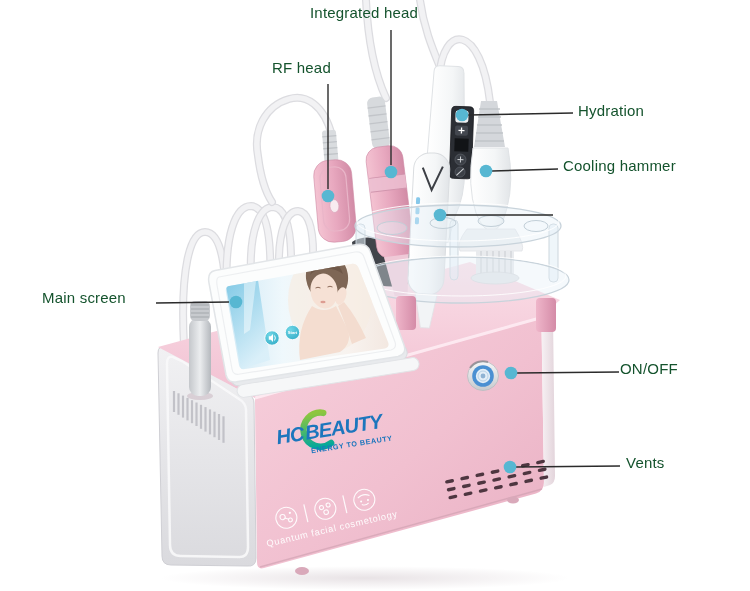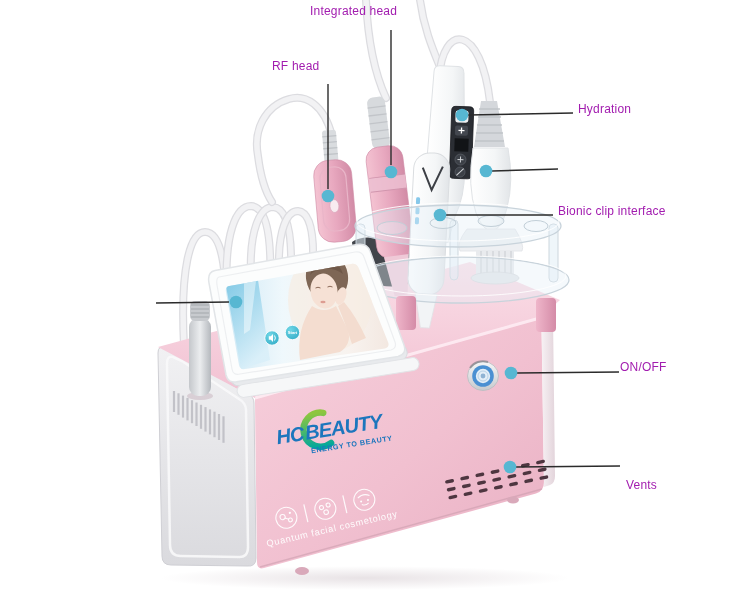--- a/index.html
+++ b/index.html
@@ -1,19 +1,19 @@
 <!DOCTYPE html>
 <html><head>
 <meta charset="utf-8">
 <style>
   html,body{margin:0;padding:0;background:#fff;}
   .stage{position:relative;width:750px;height:591px;background:#ffffff;overflow:hidden;
          font-family:"Liberation Sans",sans-serif;}
   .stage svg{position:absolute;left:0;top:0;}
-  .callout-label{position:absolute;font-size:12px;color:#a21caf;letter-spacing:.2px;
+  .callout-label{position:absolute;font-size:15px;color:#14532d;letter-spacing:.2px;
                  line-height:1.06;white-space:nowrap;}
   .callout-label.wrap{white-space:normal;width:112px;}
   .cableOuter{fill:none;stroke:#dcdce0;stroke-width:8;stroke-linecap:round;}
   .cableInner{fill:none;stroke:#f2f2f4;stroke-width:5.5;stroke-linecap:round;}
   .cline{stroke:#2b2b2b;stroke-width:1.4;fill:none;}
   .cdot{fill:#57b7d2;}
   .logoTxt{font-family:"Liberation Sans",sans-serif;font-style:italic;font-weight:900;
            font-size:20px;fill:#1c76bd;letter-spacing:-0.8px;}
   .tagTxt{font-family:"Liberation Sans",sans-serif;font-weight:700;font-size:7.2px;
           fill:#1c76bd;letter-spacing:.55px;}
@@ -384,16 +384,17 @@
     <g>
       <path class="cline" d="M516,467 L620,466"></path>
           <circle class="cdot" cx="510" cy="467" r="6.3"></circle>
     </g>
   </g>
 </svg>
 
 <div class="callout-label" style="left:310px;top:5px">Integrated head</div>
 <div class="callout-label" style="left:272px;top:60px">RF head</div>
 <div class="callout-label" style="left:578px;top:103px">Hydration</div>
-<div class="callout-label wrap" style="left:558px;top:205px">Bionic clip interface</div>
+<div class="callout-label" style="left:563px;top:158px">Cooling hammer</div>
+<div class="callout-label" style="left:42px;top:290px">Main screen</div>
 <div class="callout-label" style="left:620px;top:361px">ON/OFF</div>
-<div class="callout-label" style="left:626px;top:479px">Vents</div>
+<div class="callout-label" style="left:626px;top:455px">Vents</div>
 </div>
 
 </body></html>

